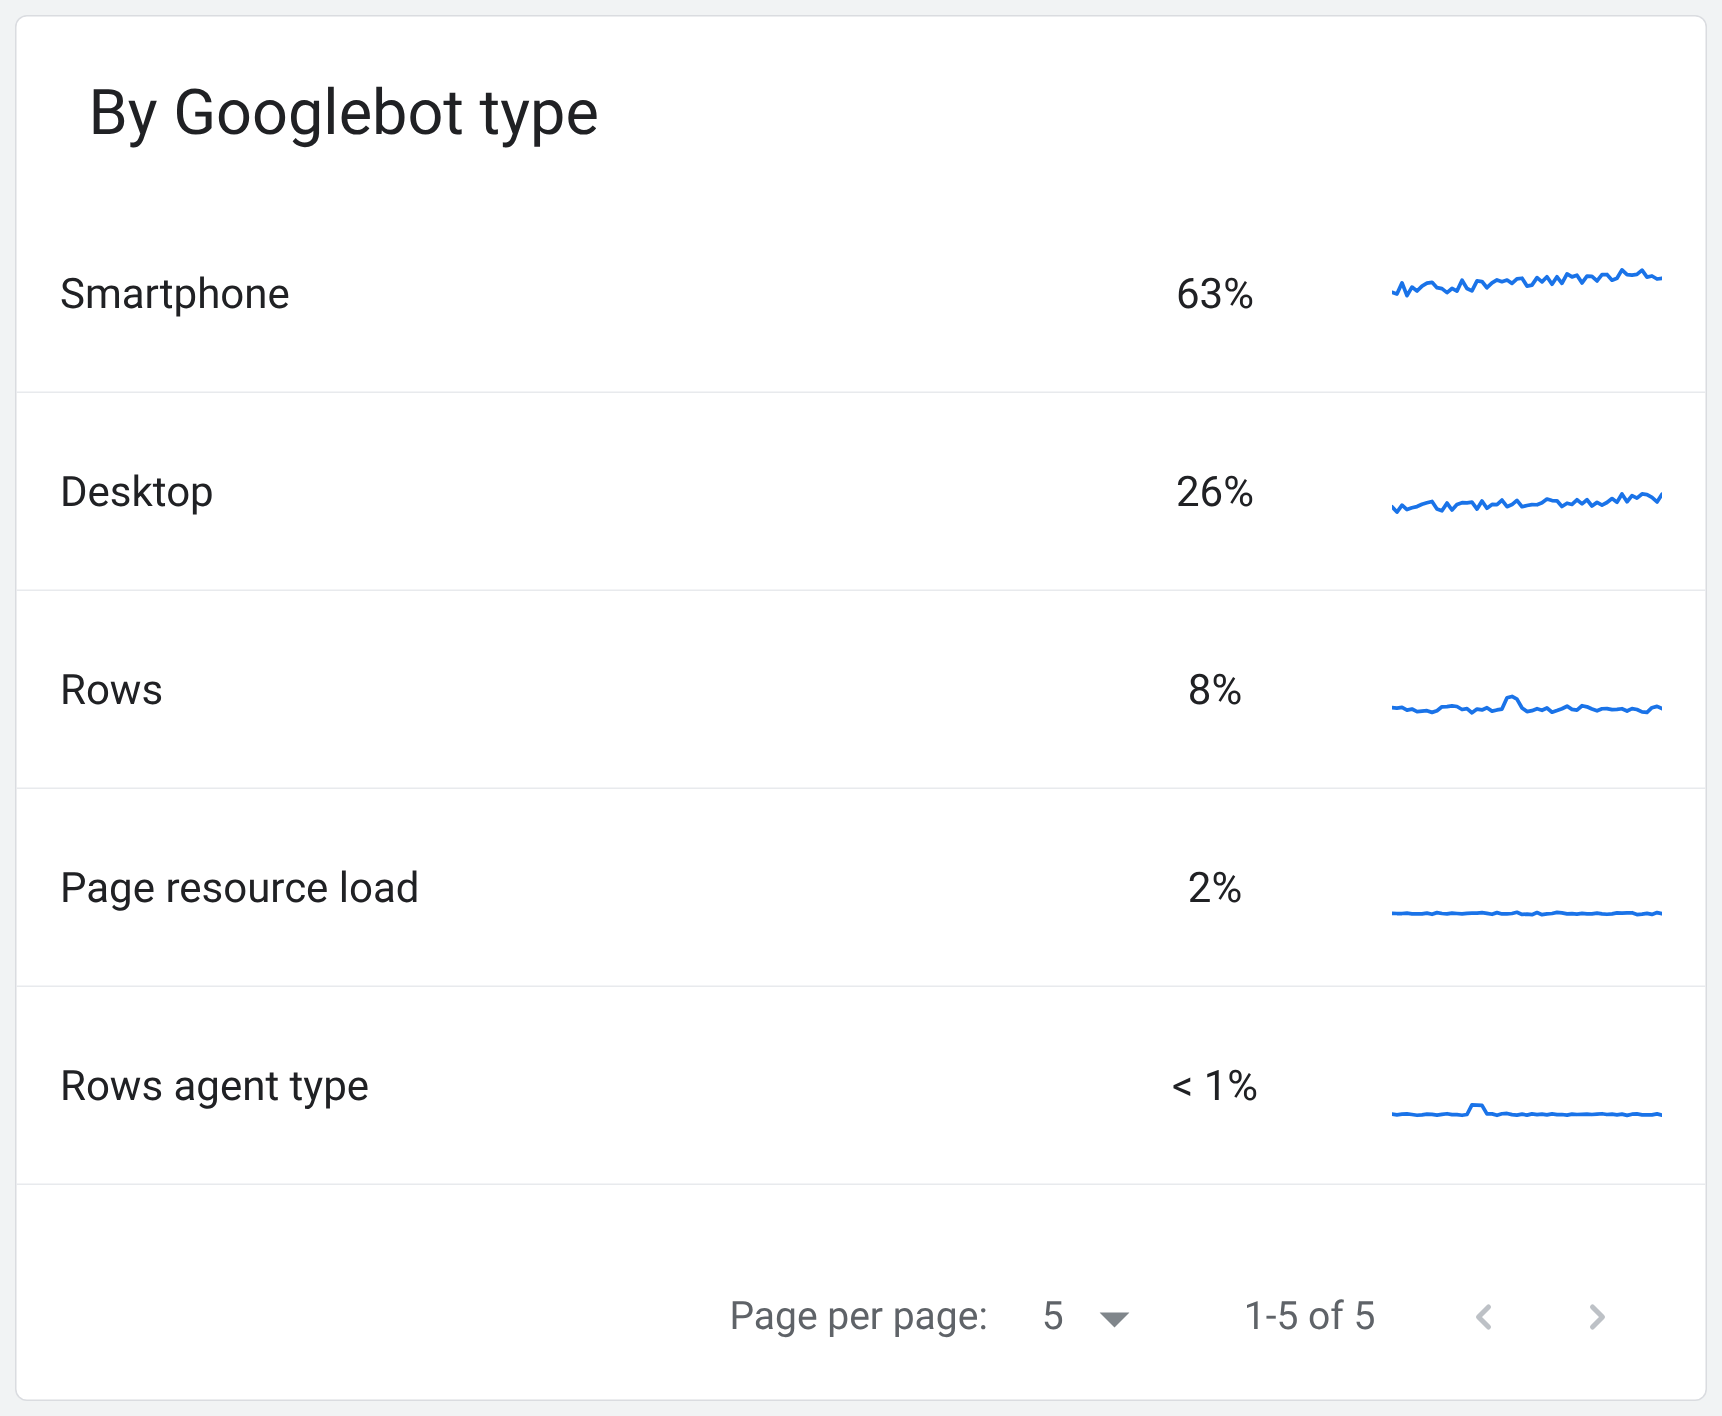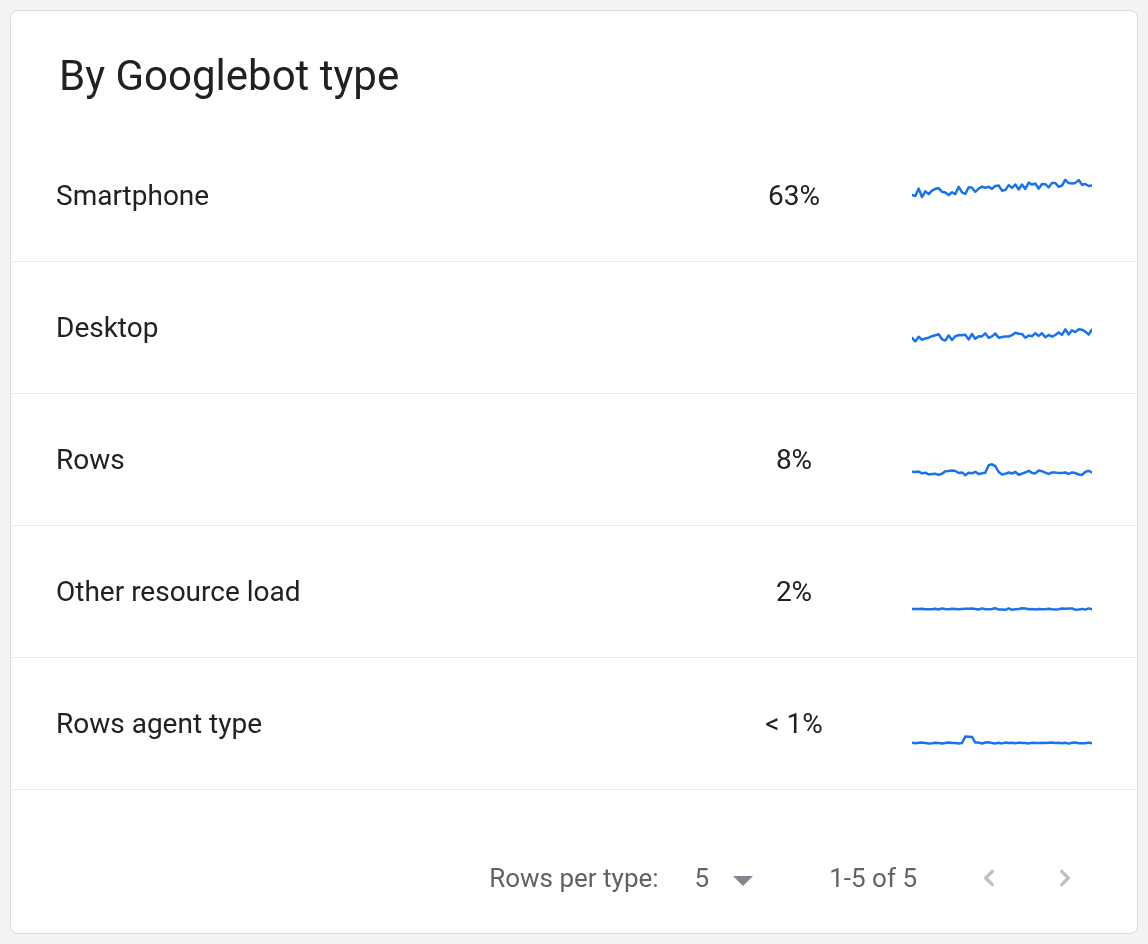--- a/index.html
+++ b/index.html
@@ -31,21 +31,21 @@
       font-weight: 400;
       color: #202124;
       letter-spacing: 0;
     }
     .table-body {
       flex: 1;
     }
     .row {
       display: flex;
       align-items: center;
-      padding: 0 45px;
+      padding: 0 29px;
       height: 132px;
       border-bottom: 1px solid #e8eaed;
       cursor: pointer;
     }
     .row:first-child {
       border-top: none;
     }
     .row-label {
       flex: 1;
       font-size: 28px;
@@ -142,58 +142,59 @@
         <span class="row-label">Smartphone</span>
         <span class="row-percent">63%</span>
         <span class="row-spark">
           <svg viewBox="0 0 180 50">
             <path d="M0.0 23.9 L3.3 25.0 L6.7 17.6 L10.0 26.1 L13.3 20.4 L16.7 23.0 L20.0 19.7 L23.3 17.8 L26.7 17.2 L30.0 20.8 L33.3 21.4 L36.7 24.1 L40.0 21.3 L43.3 23.1 L46.7 15.8 L50.0 21.3 L53.3 22.9 L56.7 16.3 L60.0 16.7 L63.3 20.8 L66.7 17.6 L70.0 15.6 L73.3 16.8 L76.7 15.7 L80.0 17.9 L83.3 14.9 L86.7 14.5 L90.0 19.7 L93.3 19.1 L96.7 14.1 L100.0 16.9 L103.3 13.5 L106.7 18.5 L110.0 13.5 L113.3 17.9 L116.7 11.6 L120.0 13.6 L123.3 12.5 L126.7 17.6 L130.0 13.1 L133.3 13.2 L136.7 16.3 L140.0 12.1 L143.3 12.0 L146.7 15.8 L150.0 14.5 L153.3 8.9 L156.7 12.1 L160.0 12.4 L163.3 11.9 L166.7 9.1 L170.0 13.7 L173.3 13.0 L176.7 15.0 L180.0 14.5 " stroke="#1a73e8"></path>
           </svg>
         </span>
       </div>
       <div class="row">
         <span class="row-label">Desktop</span>
+        <span class="row-percent">26%</span>
         <span class="row-spark">
           <svg viewBox="0 0 180 50">
             <path d="M0.0 34.8 L3.3 38.4 L6.7 33.8 L10.0 36.7 L13.3 35.5 L16.7 34.7 L20.0 33.2 L23.3 32.2 L26.7 31.3 L30.0 36.3 L33.3 37.5 L36.7 32.4 L40.0 37.0 L43.3 33.3 L46.7 32.1 L50.0 32.2 L53.3 31.8 L56.7 36.4 L60.0 31.0 L63.3 35.8 L66.7 33.3 L70.0 33.4 L73.3 30.4 L76.7 34.8 L80.0 33.4 L83.3 30.6 L86.7 34.8 L90.0 34.0 L93.3 33.4 L96.7 33.5 L100.0 32.2 L103.3 29.7 L106.7 30.7 L110.0 30.9 L113.3 34.7 L116.7 32.5 L120.0 33.3 L123.3 30.2 L126.7 32.9 L130.0 30.2 L133.3 34.3 L136.7 31.9 L140.0 33.7 L143.3 32.0 L146.7 29.4 L150.0 31.8 L153.3 26.3 L156.7 31.5 L160.0 27.4 L163.3 29.1 L166.7 26.3 L170.0 26.7 L173.3 28.6 L176.7 31.6 L180.0 26.5 " stroke="#1a73e8"></path>
           </svg>
         </span>
       </div>
       <div class="row">
         <span class="row-label">Rows</span>
         <span class="row-percent">8%</span>
         <span class="row-spark">
           <svg viewBox="0 0 180 50">
             <path d="M0.0 36.8 L3.3 37.1 L6.7 36.6 L10.0 38.4 L13.3 37.7 L16.7 39.4 L20.0 39.1 L23.3 38.8 L26.7 39.9 L30.0 38.8 L33.3 36.2 L36.7 36.1 L40.0 35.6 L43.3 36.0 L46.7 38.0 L50.0 37.4 L53.3 40.2 L56.7 37.7 L60.0 38.3 L63.3 36.8 L66.7 39.1 L70.0 38.3 L73.3 37.7 L76.7 30.2 L80.0 29.3 L83.3 31.1 L86.7 37.0 L90.0 39.4 L93.3 38.8 L96.7 37.5 L100.0 38.5 L103.3 37.0 L106.7 39.8 L110.0 38.7 L113.3 37.5 L116.7 35.8 L120.0 37.9 L123.3 38.4 L126.7 35.5 L130.0 36.2 L133.3 37.7 L136.7 38.9 L140.0 37.5 L143.3 37.4 L146.7 38.1 L150.0 37.9 L153.3 37.5 L156.7 39.0 L160.0 37.4 L163.3 38.0 L166.7 39.6 L170.0 39.9 L173.3 36.8 L176.7 35.9 L180.0 37.4 " stroke="#1a73e8"></path>
           </svg>
         </span>
       </div>
       <div class="row">
-        <span class="row-label">Other resource load</span>
+        <span class="row-label">Page resource load</span>
         <span class="row-percent">2%</span>
         <span class="row-spark">
           <svg viewBox="0 0 180 50">
             <path d="M0.0 41.9 L3.3 42.0 L6.7 42.0 L10.0 41.8 L13.3 42.2 L16.7 42.2 L20.0 42.3 L23.3 41.7 L26.7 42.5 L30.0 41.4 L33.3 42.0 L36.7 42.3 L40.0 41.7 L43.3 42.0 L46.7 42.3 L50.0 41.9 L53.3 41.8 L56.7 41.7 L60.0 41.4 L63.3 41.9 L66.7 42.5 L70.0 41.4 L73.3 42.3 L76.7 42.2 L80.0 42.0 L83.3 41.2 L86.7 42.6 L90.0 42.4 L93.3 42.8 L96.7 41.4 L100.0 42.8 L103.3 42.3 L106.7 42.0 L110.0 41.3 L113.3 41.6 L116.7 42.2 L120.0 42.1 L123.3 42.4 L126.7 41.9 L130.0 42.2 L133.3 42.3 L136.7 41.7 L140.0 42.2 L143.3 42.5 L146.7 42.2 L150.0 41.6 L153.3 41.8 L156.7 41.6 L160.0 41.5 L163.3 42.7 L166.7 42.4 L170.0 41.9 L173.3 42.6 L176.7 41.4 L180.0 42.2 " stroke="#1a73e8"></path>
           </svg>
         </span>
       </div>
       <div class="row">
         <span class="row-label">Rows agent type</span>
         <span class="row-percent">&lt; 1%</span>
         <span class="row-spark">
           <svg viewBox="0 0 180 50">
             <path d="M0.0 43.7 L3.3 44.2 L6.7 43.8 L10.0 43.6 L13.3 44.0 L16.7 44.5 L20.0 44.2 L23.3 43.7 L26.7 43.9 L30.0 44.4 L33.3 43.9 L36.7 43.5 L40.0 44.1 L43.3 44.1 L46.7 44.5 L50.0 44.0 L53.3 37.6 L56.7 37.7 L60.0 37.9 L63.3 43.6 L66.7 43.6 L70.0 44.5 L73.3 43.5 L76.7 43.3 L80.0 44.1 L83.3 44.4 L86.7 43.8 L90.0 44.4 L93.3 43.6 L96.7 44.1 L100.0 43.7 L103.3 44.3 L106.7 43.6 L110.0 44.1 L113.3 44.0 L116.7 44.4 L120.0 43.7 L123.3 44.0 L126.7 43.9 L130.0 43.8 L133.3 44.0 L136.7 43.7 L140.0 43.5 L143.3 44.0 L146.7 43.8 L150.0 44.3 L153.3 43.8 L156.7 44.6 L160.0 43.8 L163.3 43.6 L166.7 44.2 L170.0 44.3 L173.3 44.3 L176.7 43.6 L180.0 44.4 " stroke="#1a73e8"></path>
           </svg>
         </span>
       </div>
     </div>
 
   <div class="pagination">
     <div class="spacer-left"></div>
-    <span class="pag-label">Rows per type:</span>
+    <span class="pag-label">Page per page:</span>
     <div class="pag-select">
       <span class="pag-select-value">5</span>
       <span class="dropdown-icon">
         <svg viewBox="0 0 24 12">
             <path d="M0 0 L12 12 L24 0 Z"></path>
           </svg>
       </span>
     </div>
     <span class="pag-range">1-5 of 5</span>
     <div class="pag-arrow">

